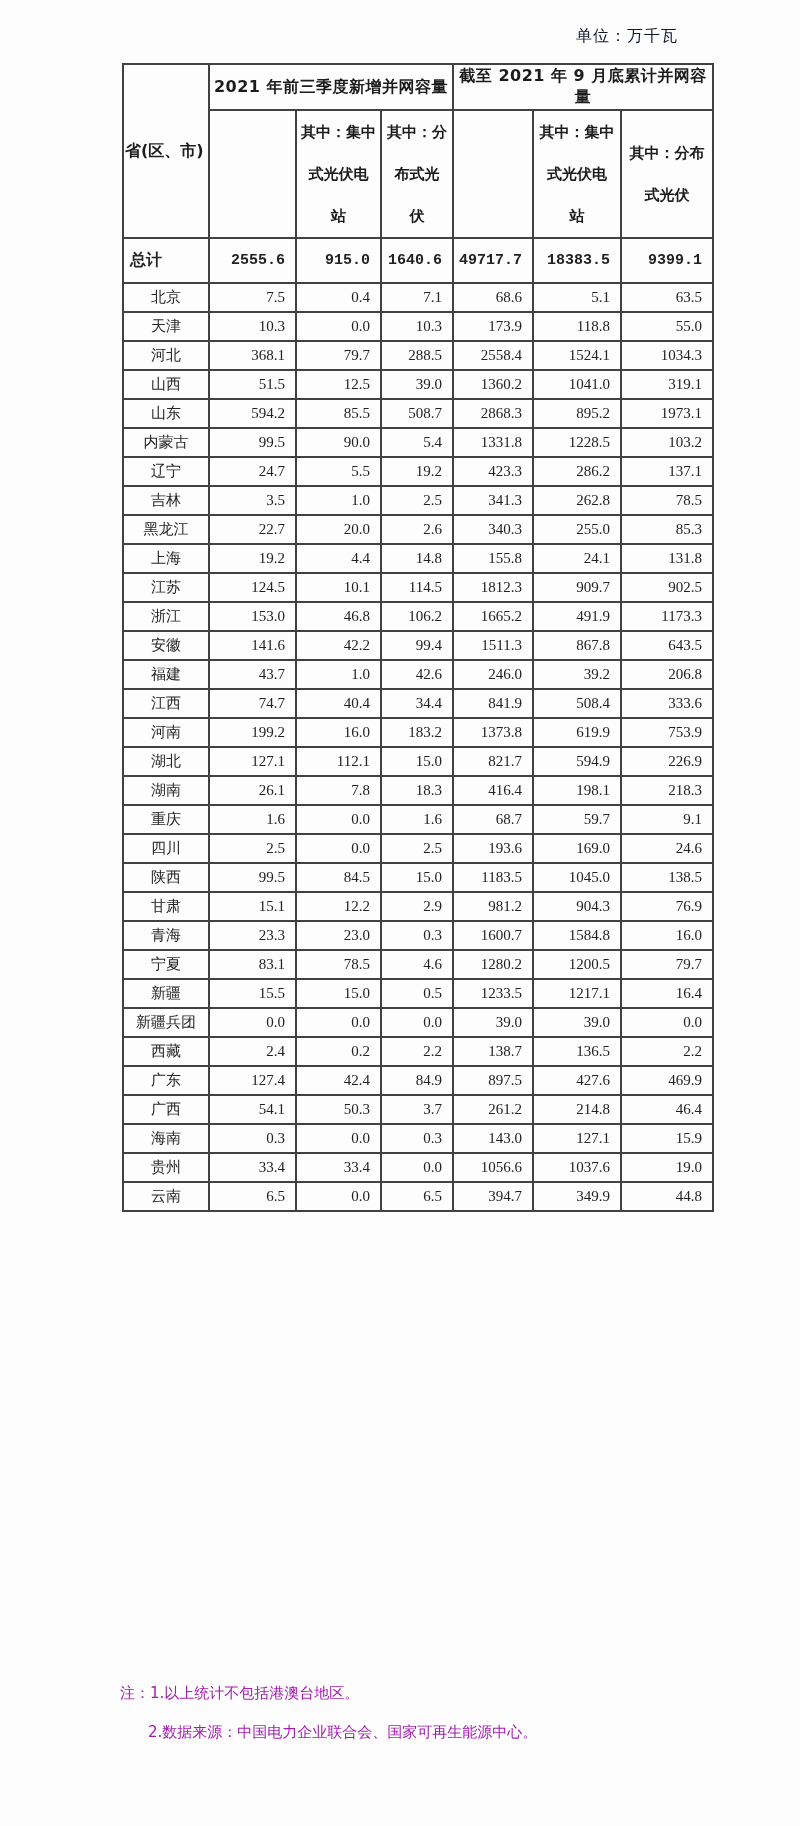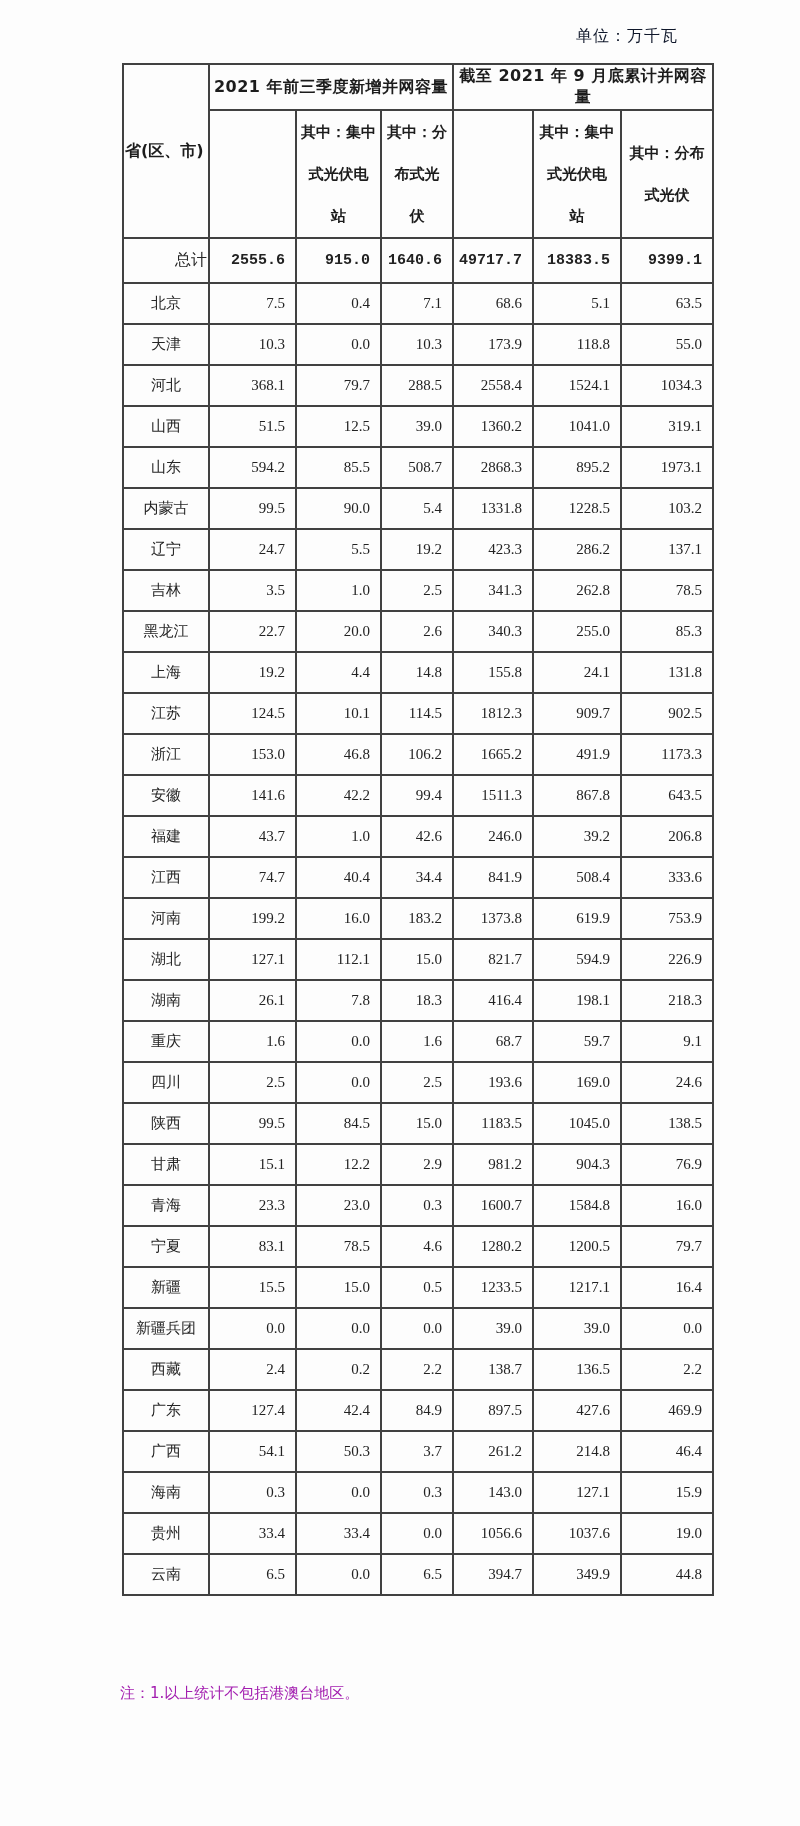--- a/index.html
+++ b/index.html
@@ -21,28 +21,28 @@
   }
   thead th{font-weight:bold;color:#1c1c1c;}
   .group-row{height:42px;}
   .group-h{font-size:16px;text-align:center;vertical-align:middle;letter-spacing:0.5px;}
   .prov-h{font-size:16px;text-align:left;vertical-align:middle;}
   .sub-row{height:128px;}
   .sub-h{
     font-size:15px;text-align:center;vertical-align:middle;
     white-space:pre-line;line-height:42px;padding:0 2px;
   }
-  tbody tr{height:41px;}
+  tbody tr{height:29px;}
   tbody tr.total-row{height:45px;}
   td.region{text-align:center;font-size:15px;vertical-align:middle;}
   td.num{
     text-align:right;padding-right:10px;vertical-align:middle;
     font-family:"Liberation Serif","DejaVu Serif",serif;font-size:15px;color:#222;
   }
-  tr.total-row td.region{text-align:right;padding-left:6px;font-weight:normal;font-size:16px;}
+  tr.total-row td.region{text-align:left;padding-left:6px;font-weight:bold;font-size:16px;}
   tr.total-row td.num{font-weight:bold;font-family:Liberation Mono, monospace;}
   .notes{position:absolute;left:120px;top:1684px;font-size:15px;color:#a21caf;}
   .note-line2{margin-top:20px;margin-left:28px;}
 </style>
 </head>
 <body>
 
 <div class="page">
 
   <div class="unit-label">单位：万千瓦</div>
@@ -375,15 +375,16 @@
           <td class="num">6.5</td>
           <td class="num">394.7</td>
           <td class="num">349.9</td>
           <td class="num">44.8</td>
         </tr>
       </tbody>
   </table>
 
   <div class="notes">
     <div>注：1.以上统计不包括港澳台地区。</div>
+    <div class="note-line2">2.数据来源：中国电力企业联合会、国家可再生能源中心。</div>
   </div>
 
 </div>
 
 </body></html>

